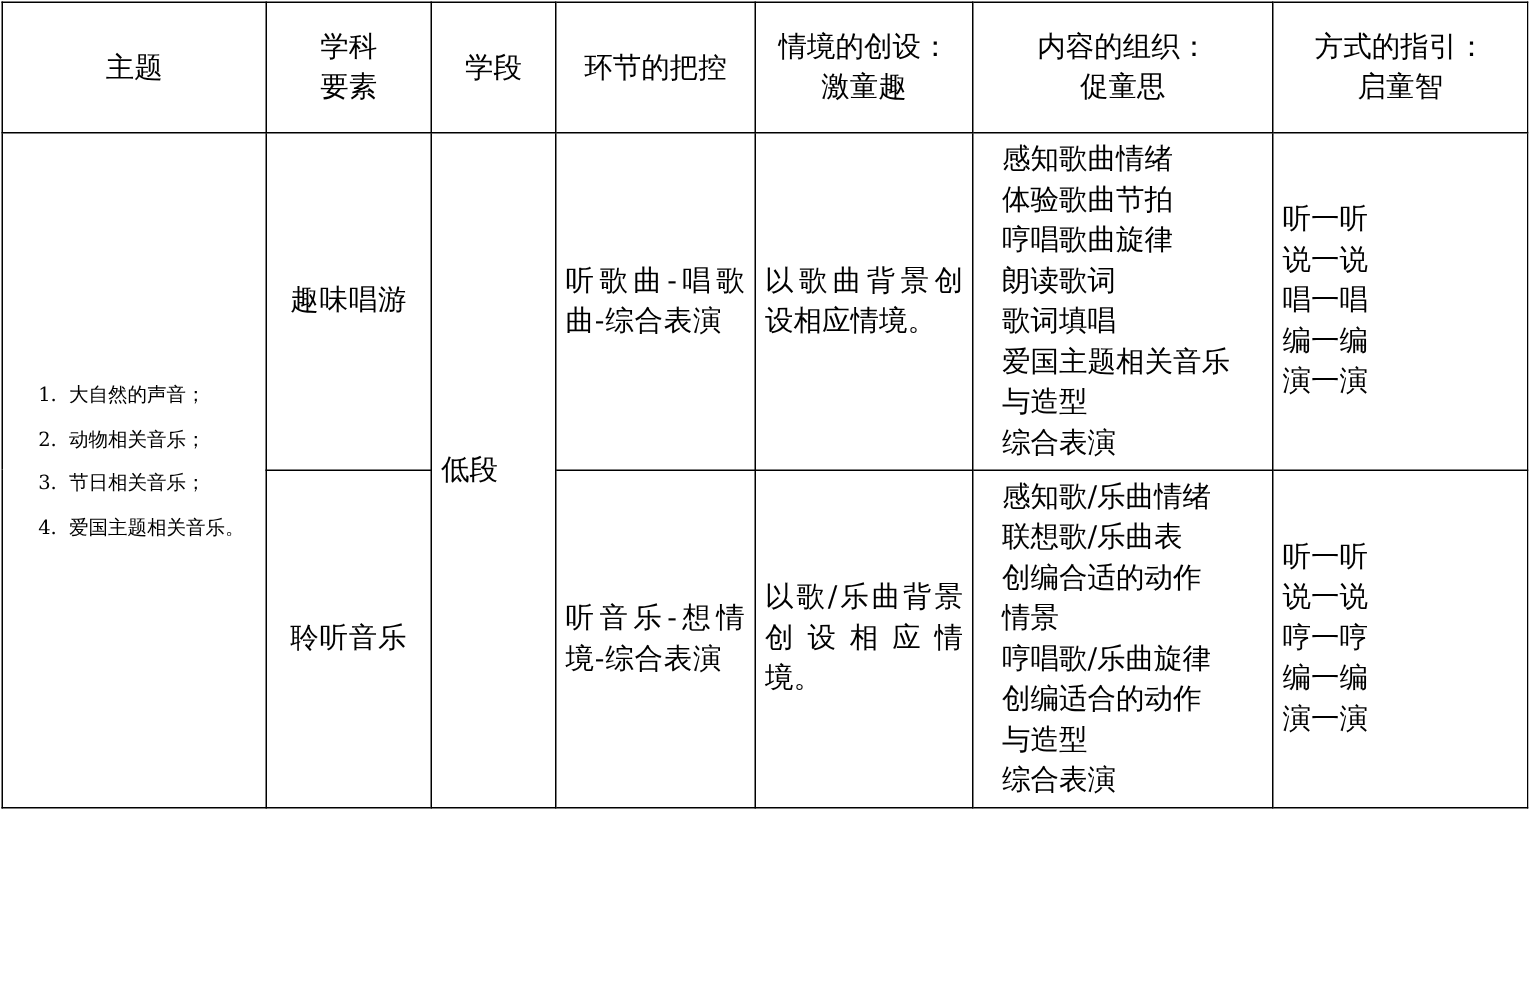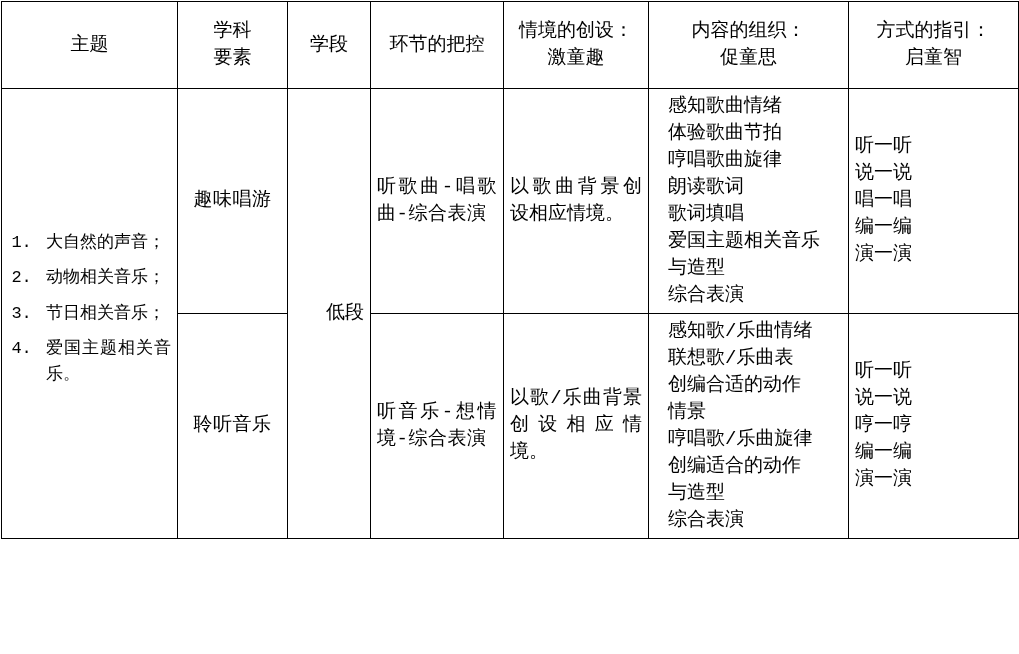--- a/index.html
+++ b/index.html
@@ -19,21 +19,20 @@
     height: 654px;
     position: relative;
     box-sizing: border-box;
   }
   table.curriculum {
     border-collapse: collapse;
     width: 1017px;
     height: 526px;
     margin: 1px 0 0 1px;
     table-layout: fixed;
-    font-family: Liberation Mono, monospace;
   }
   table.curriculum th,
   table.curriculum td {
     border: 1.5px solid #000000;
     padding: 4px 6px;
     vertical-align: middle;
     font-weight: normal;
     font-size: 19px;
     line-height: 1.42;
   }
@@ -59,34 +58,34 @@
     padding: 4px 10px 4px 8px;
   }
   ol.theme-list {
     margin: 0;
     padding: 0 0 0 34px;
     list-style: decimal;
   }
   ol.theme-list li {
     margin: 0 0 10px 0;
     padding: 0 0 0 4px;
-    font-size: 17px;
+    font-size: 13px;
     line-height: 1.5;
     text-align: justify;
     text-justify: inter-ideograph;
   }
   ol.theme-list li:last-child { margin-bottom: 10px; }
   td.element-cell {
     text-align: center;
     vertical-align: middle;
     padding-left: 10px;
     letter-spacing: 0.5px;
   }
   td.stage-cell {
-    text-align: right;
+    text-align: left;
     vertical-align: middle;
   }
   td.control-cell {
     text-align: justify;
     text-justify: inter-ideograph;
     vertical-align: middle;
     padding-left: 10px;
     padding-right: 10px;
     letter-spacing: 0.5px;
   }

